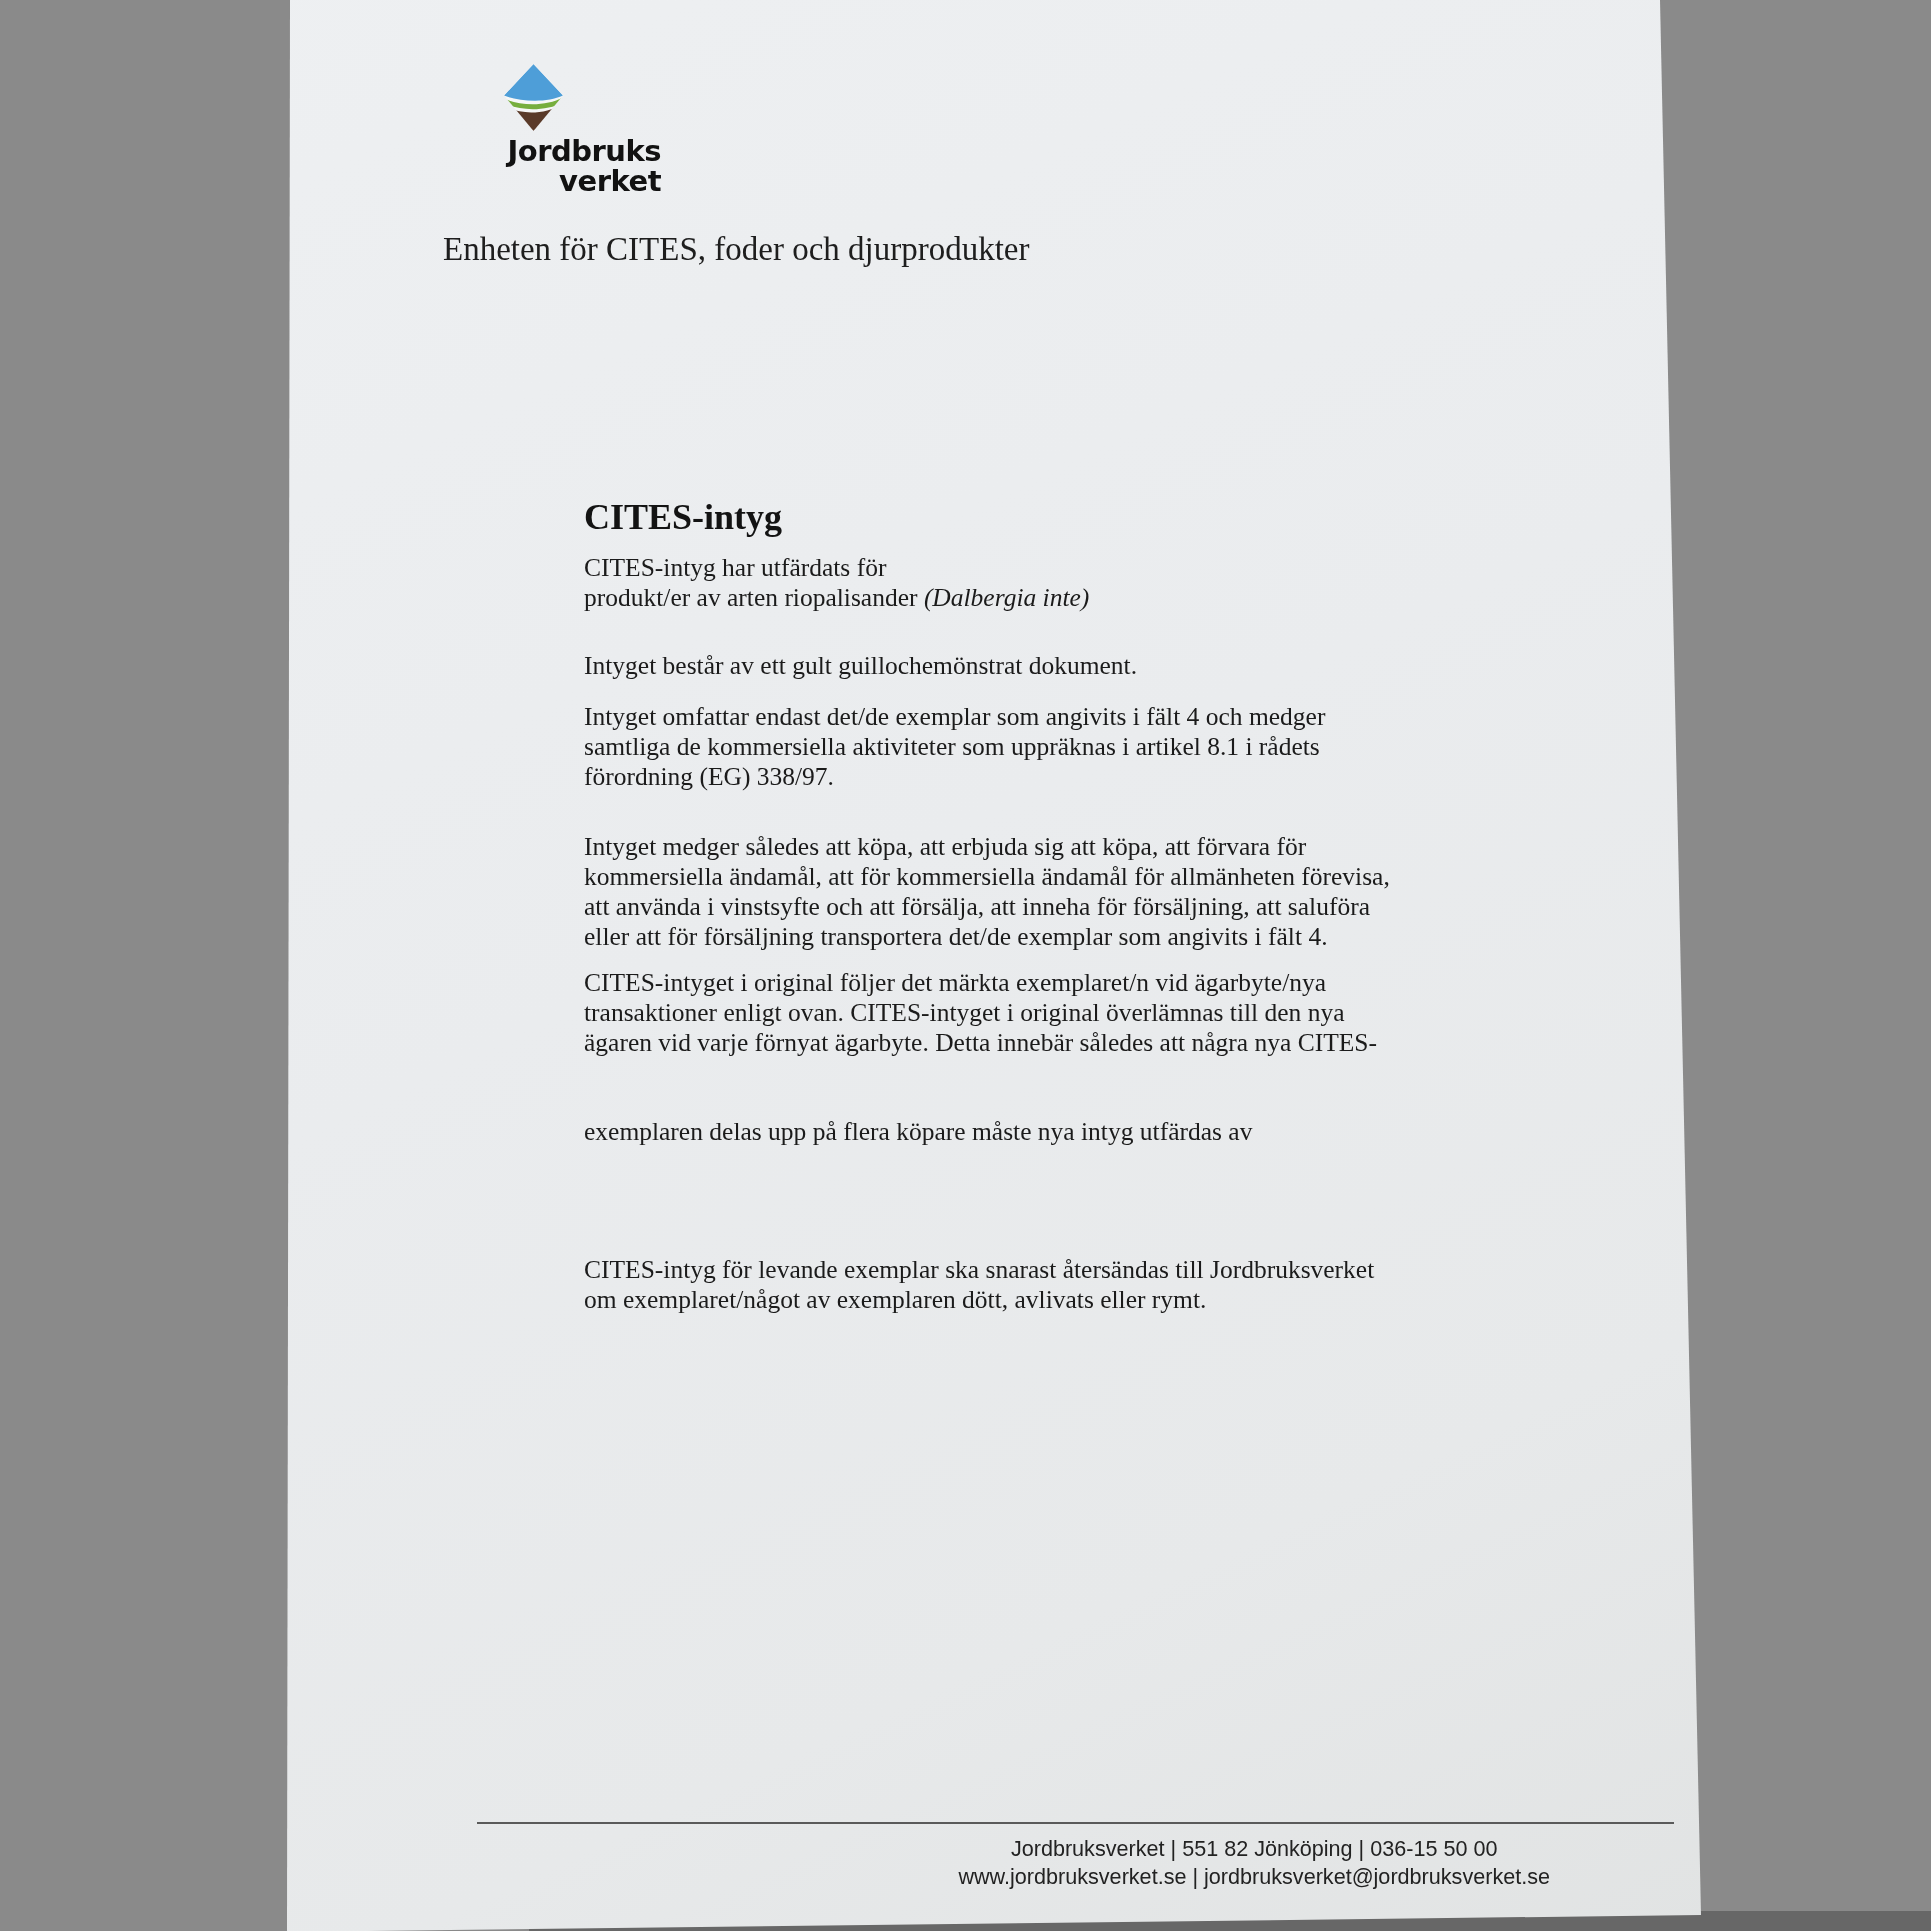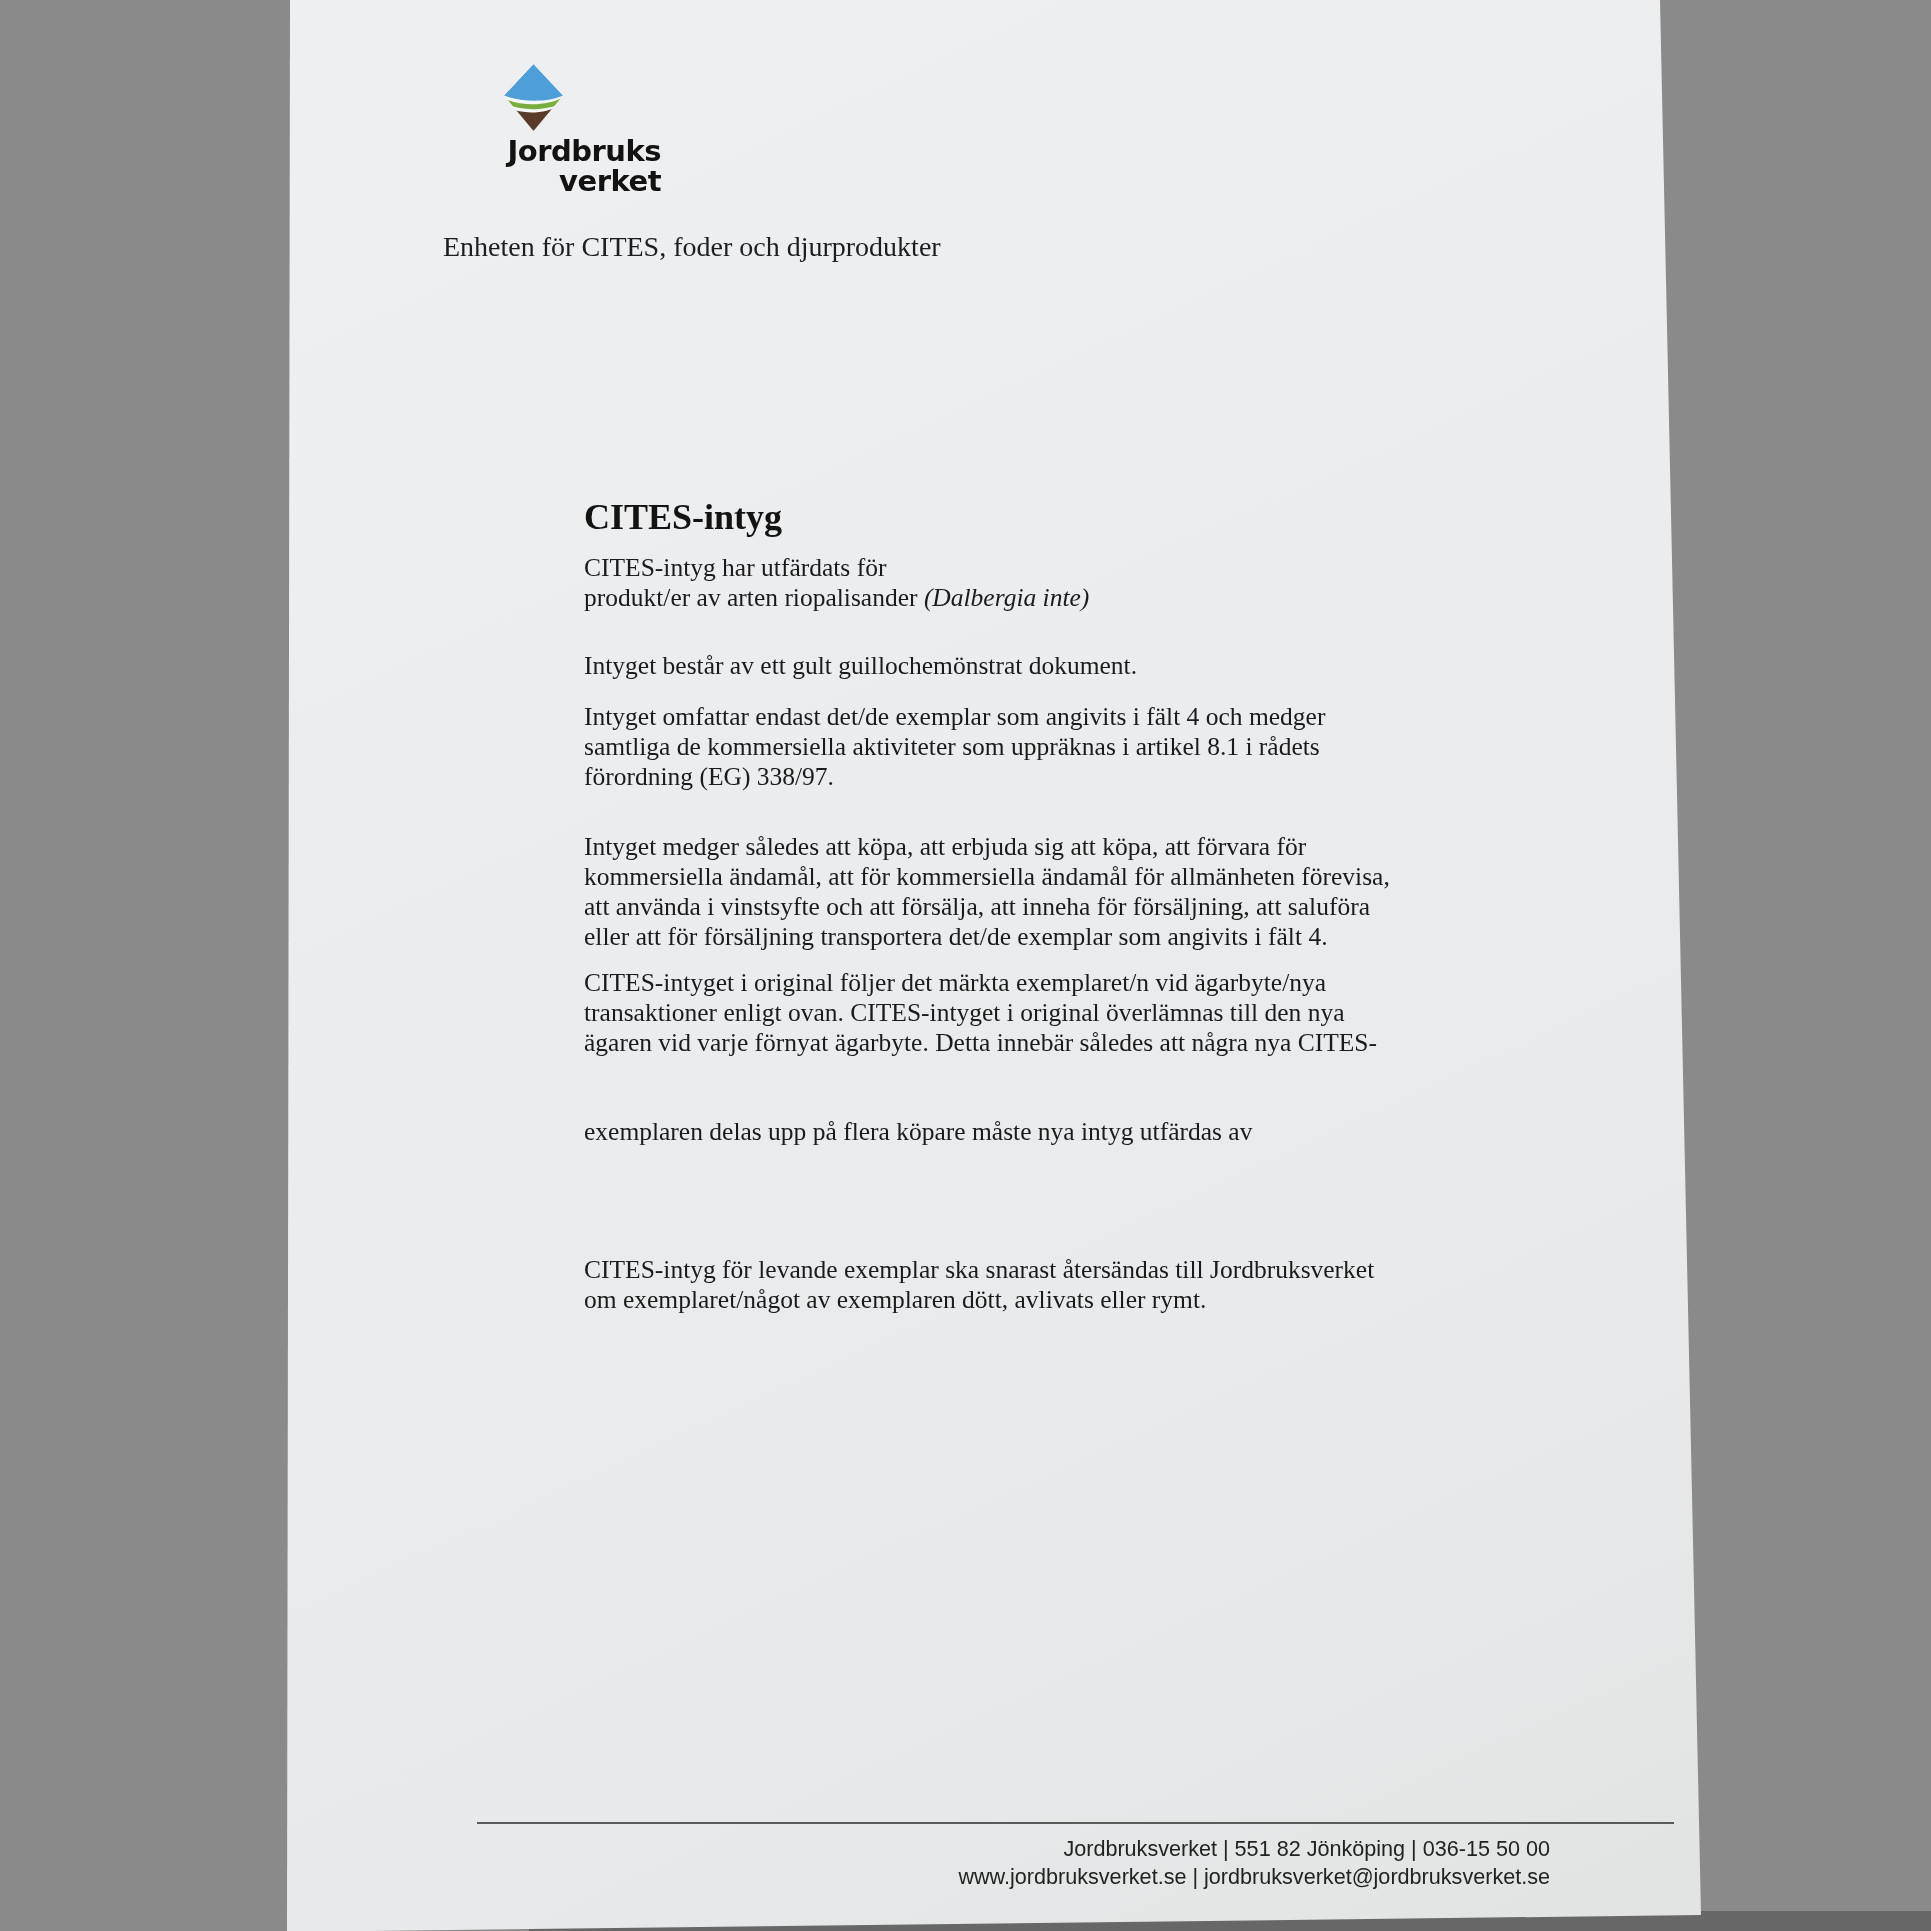--- a/index.html
+++ b/index.html
@@ -25,42 +25,42 @@
   .logo{position:absolute;left:406px;top:63px;width:255px;text-align:right;}
   .logo svg{display:block;margin:0 auto;}
   .wordmark{
     margin-top:3.9px;
     font-family:"DejaVu Sans","Liberation Sans",sans-serif;
     font-weight:bold;font-size:29px;line-height:30px;
     letter-spacing:-0.5px;color:#121212;
   }
   .dept{
     position:absolute;left:443px;top:231px;
-    font-size:28px;color:#1e1e1e;white-space:nowrap;
+    font-size:33px;color:#1e1e1e;white-space:nowrap;
   }
   .title{
     position:absolute;left:584px;top:496px;margin:0;
     font-size:36px;font-weight:bold;color:#131313;white-space:nowrap;
   }
   .para{position:absolute;left:584px;width:1010px;color:#1b1b1b;}
   .para .line{font-size:25.5px;line-height:30px;white-space:nowrap;}
   .it{font-style:italic;}
   .p-issued{top:553px;}
   .p0{top:651px;}
   .p1{top:702px;}
   .p2{top:832px;}
   .p3{top:968px;}
   .p4{top:1117px;}
   .p5{top:1255px;}
   .footer-rule{
     position:absolute;left:477px;top:1822px;width:1197px;height:2px;
     background:#5a5a5a;
   }
   .footer{
-    position:absolute;right:382px;top:1835px;text-align:right;
+    position:absolute;right:382px;top:1835px;text-align:center;
     font-family:"Liberation Sans","DejaVu Sans",sans-serif;
     font-size:21.6px;line-height:28px;color:#222222;
   }
   .footer .line{white-space:nowrap;}
 </style>
 </head>
 <body>
 
 <div class="scene">
   <div class="paper-shadow"></div>

